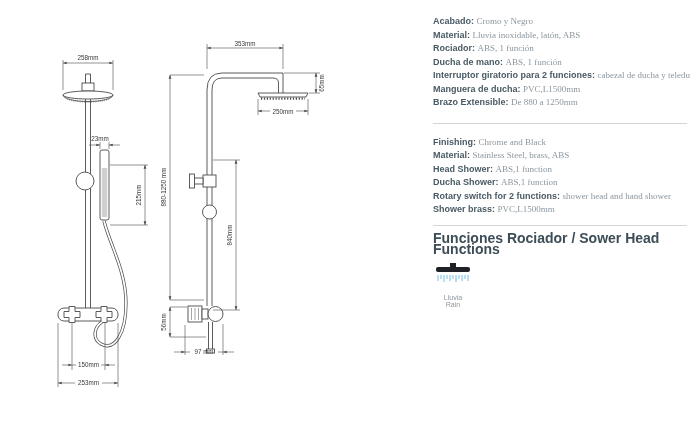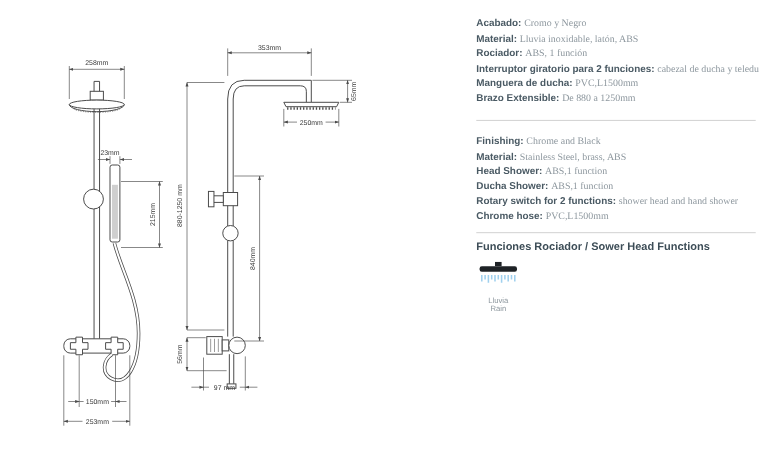--- a/index.html
+++ b/index.html
@@ -24,21 +24,21 @@
   .ridge { stroke:var(--line,#4a4a4a); stroke-width:0.5; }
   marker path { fill:var(--line,#4a4a4a); }
 
   .panel { position:absolute; left:433px; top:15px; width:254px; }
   .spec-row { font-size:9px; line-height:13.5px; white-space:nowrap; }
   .spec-label { font-weight:bold; color:var(--label,#4a5a64);text-align:center; }
   .spec-value { color:var(--value,#8d979e);font-family:Liberation Serif, serif; }
   .divider { border-top:1px solid var(--divider,#d5d5d5); height:0; }
   #divider-1 { margin:13px 0 12px; }
   #divider-2 { margin:8px 0 7px; }
-  .func-title { font-size:10px; font-weight:bold; color:var(--heading,#3d4d57); line-height:11px; }
+  .func-title { font-size:14px; font-weight:bold; color:var(--heading,#3d4d57); line-height:11px; }
   .func-icon-wrap { width:40px; text-align:center; margin-top:8px; }
   .func-caption { font-size:7px; line-height:7.5px; color:var(--caption,#8d979e); margin-top:5px; text-align:center; width:40px; }
   .icon-dark { fill:var(--icon-dark,#1e2226); }
   .rain { stroke:var(--rain-blue,#9fd0ee); stroke-width:1.4; }
   .spray { stroke:var(--rain-blue,#9fd0ee); stroke-width:1.2; stroke-dasharray:2.5 1.5; fill:none; stroke-linecap:round; }
   #func-2 { margin-top:11px; }
 </style>
 </head>
 <body>
 
@@ -175,34 +175,35 @@
   <line class="dline" x1="58" y1="317" x2="63" y2="317"></line>
   <text x="44" y="319.4" text-anchor="middle">97 mm</text>
 </svg>
 
 <div class="panel">
 
   <div>
     <div class="spec-row"><span class="spec-label">Acabado:</span> <span class="spec-value">Cromo y Negro</span></div>
     <div class="spec-row"><span class="spec-label">Material:</span> <span class="spec-value">Lluvia inoxidable, latón, ABS</span></div>
     <div class="spec-row"><span class="spec-label">Rociador:</span> <span class="spec-value">ABS, 1 función</span></div>
+    <div class="spec-row"><span class="spec-label">Ducha de mano:</span> <span class="spec-value">ABS, 1 función</span></div>
     <div class="spec-row"><span class="spec-label">Interruptor giratorio para 2 funciones:</span> <span class="spec-value">cabezal de ducha y teleducha</span></div>
     <div class="spec-row"><span class="spec-label">Manguera de ducha:</span> <span class="spec-value">PVC,L1500mm</span></div>
     <div class="spec-row"><span class="spec-label">Brazo Extensible:</span> <span class="spec-value">De 880 a 1250mm</span></div>
   </div>
 
   <div class="divider" id="divider-1"></div>
 
   <div>
     <div class="spec-row"><span class="spec-label">Finishing:</span> <span class="spec-value">Chrome and Black</span></div>
     <div class="spec-row"><span class="spec-label">Material:</span> <span class="spec-value">Stainless Steel, brass, ABS</span></div>
     <div class="spec-row"><span class="spec-label">Head Shower:</span> <span class="spec-value">ABS,1 function</span></div>
     <div class="spec-row"><span class="spec-label">Ducha Shower:</span> <span class="spec-value">ABS,1 function</span></div>
     <div class="spec-row"><span class="spec-label">Rotary switch for 2 functions:</span> <span class="spec-value">shower head and hand shower</span></div>
-    <div class="spec-row"><span class="spec-label">Chrome hose:</span> <span class="spec-value">PVC,L1500mm</span></div>
+    <div class="spec-row"><span class="spec-label">Shower brass:</span> <span class="spec-value">PVC,L1500mm</span></div>
   </div>
 
   <div class="divider" id="divider-2"></div>
 
   <div id="func-1">
     <div class="func-title">Funciones Rociador /  Sower Head Functions</div>
     <div class="func-icon-wrap">
       <svg width="40" height="22" viewBox="0 0 40 22">
         <rect class="icon-dark" x="17" y="0" width="6" height="4"></rect>
         <rect class="icon-dark" x="3" y="4" width="34" height="5" rx="2"></rect>

